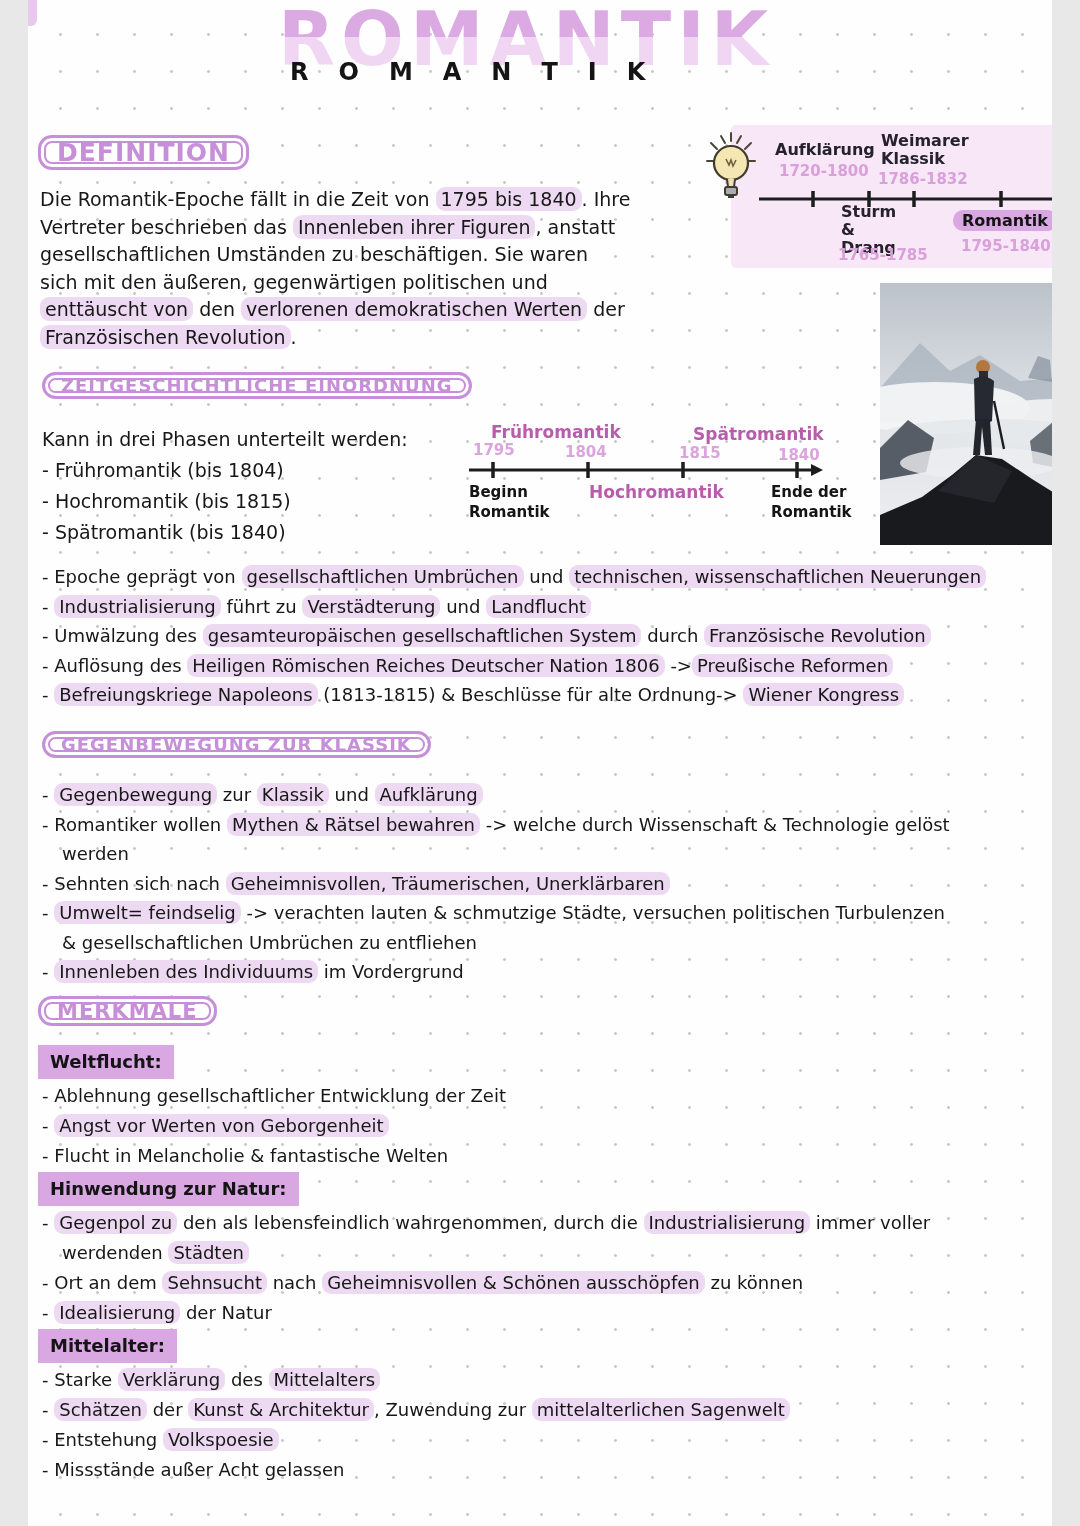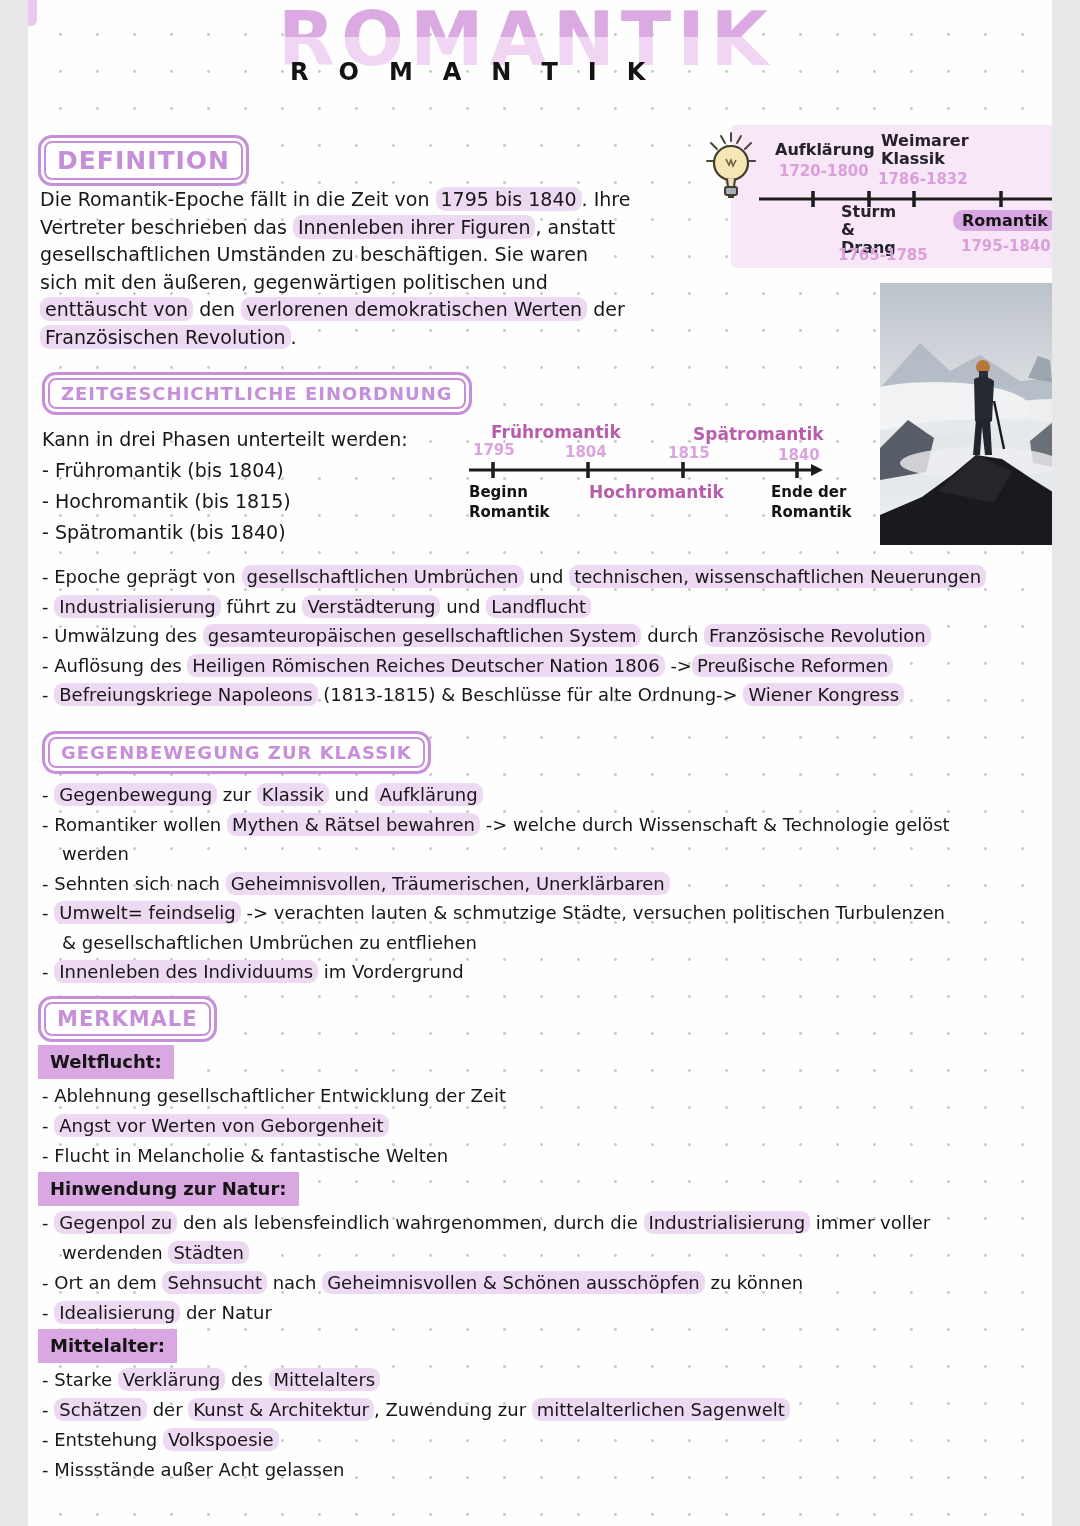--- a/index.html
+++ b/index.html
@@ -14,21 +14,21 @@
   
   .title-big{
     font-size:74px;font-weight:bold;letter-spacing:6px;line-height:1;
     background:linear-gradient(180deg,#dcaae3 0%,#dcaae3 48%,#f0d6f2 48%,#f0d6f2 100%);
     -webkit-background-clip:text;background-clip:text;color:transparent;
   }
   .title-overlay{font-size:24px;font-weight:bold;letter-spacing:30px;color:#141414;white-space:nowrap;}
   
   .seclabel{
     display:inline-block;color:#c78fd9;font-weight:bold;letter-spacing:1px;
-    border:3px solid #c78fd9;border-radius:14px;padding:8px 16px;background:#fff;
+    border:3px solid #c78fd9;border-radius:14px;padding:0 16px;background:#fff;
     box-shadow:inset 0 0 0 3px #ffffff,inset 0 0 0 5px #c78fd9;
   }
   
   .tline{white-space:nowrap;}
   .tline.ind{padding-left:20px;}
   .hl{background:#eed9f2;border-radius:9px;padding:1px 5px;}
   .subhead{
     display:inline-block;background:#d9a7e2;color:#141414;font-weight:bold;
     border-radius:0;padding:2px 12px;margin:1px 0 2px -4px;
   }
@@ -113,21 +113,21 @@
       <div class="tline"><span>- Frühromantik (bis 1804)</span></div>
       <div class="tline"><span>- Hochromantik (bis 1815)</span></div>
       <div class="tline"><span>- Spätromantik (bis 1840)</span></div>
     </div>
 
   <div class="abs" style="left:437px;top:418px;width:370px;height:105px;">
     <div class="abs ph-era" style="left:26px;top:4px;">Frühromantik</div>
     <div class="abs ph-era" style="left:228px;top:6px;">Spätromantik</div>
     <div class="abs ph-year" style="left:8px;top:23px;">1795</div>
     <div class="abs ph-year" style="left:100px;top:25px;">1804</div>
-    <div class="abs ph-year" style="left:203px;top:26px;">1815</div>
+    <div class="abs ph-year" style="left:214px;top:26px;">1815</div>
     <div class="abs ph-year" style="left:313px;top:28px;">1840</div>
     <svg class="abs" style="left:0;top:43px;" width="360" height="18" viewBox="0 0 360 18">
       <line x1="4" y1="9" x2="348" y2="9" stroke="#1c1c1c" stroke-width="3.2"></line>
       <polygon points="346,3 358,9 346,15" fill="#1c1c1c"></polygon>
       <g stroke="#1c1c1c" stroke-width="3.5">
         <line x1="28" y1="1" x2="28" y2="17"></line>
           <line x1="123" y1="1" x2="123" y2="17"></line>
         <line x1="218" y1="1" x2="218" y2="17"></line>
           <line x1="332" y1="1" x2="332" y2="17"></line>
       </g>

